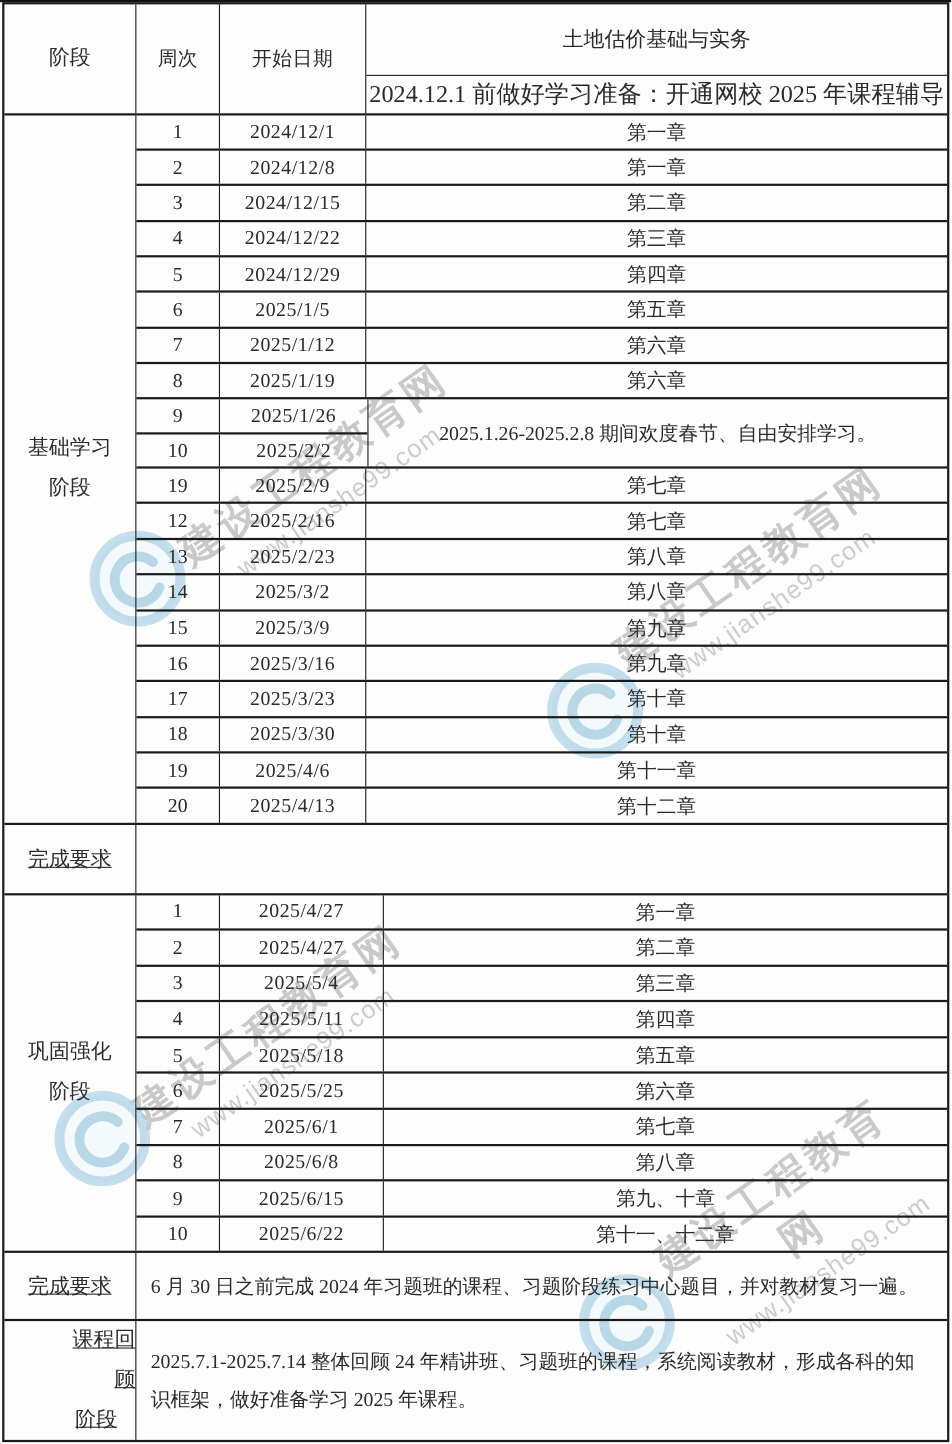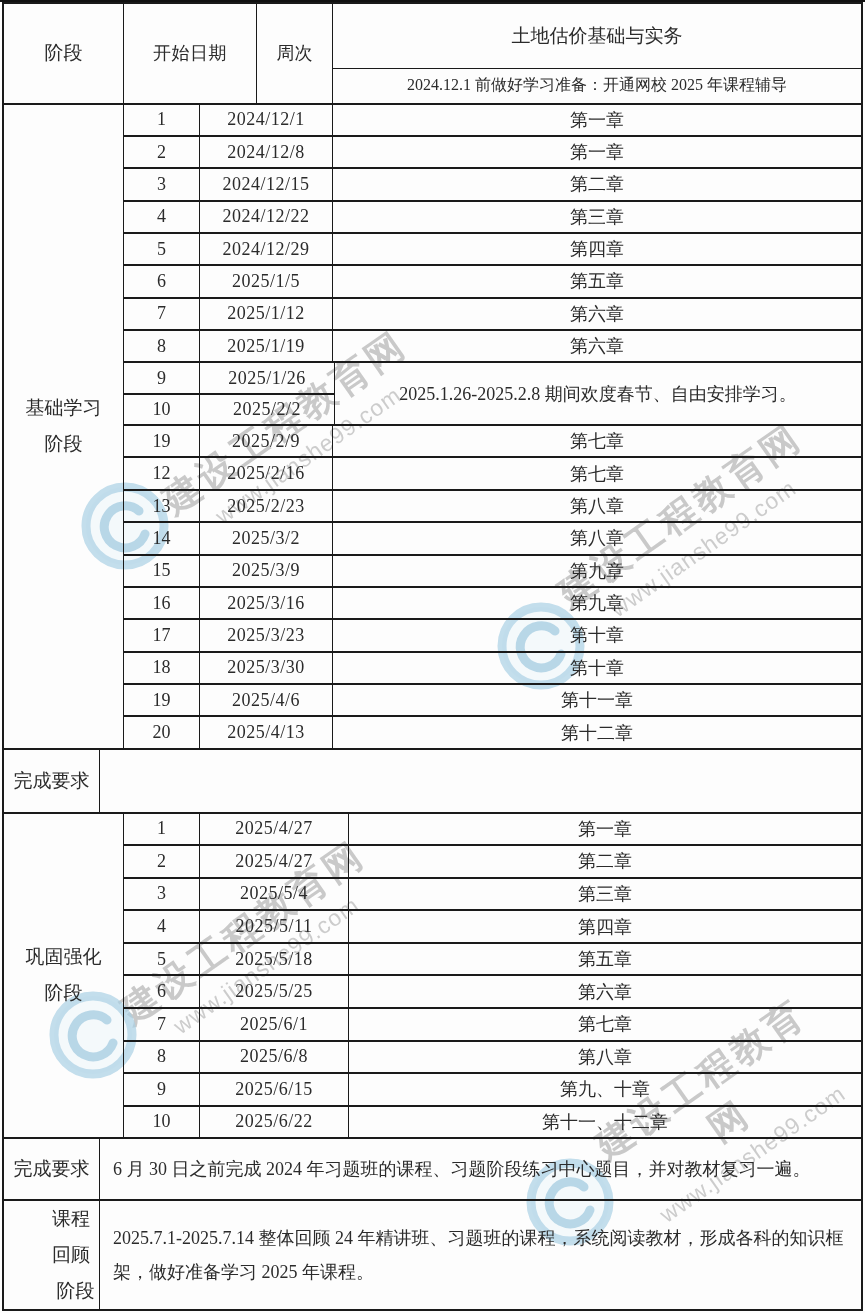--- a/index.html
+++ b/index.html
@@ -24,45 +24,45 @@
   .sec + .sec{border-top:2.5px solid var(--bc);}
   .sec-header{height:102px;}
   .sec-phase1{height:668px;}
   .sec-req1{height:66px;}
   .sec-phase2{height:337px;}
   .sec-req2{height:64px;}
   .sec-review{flex:1;}
 
   .cell{display:flex;align-items:center;justify-content:center;font-size:18px;}
   .stage-col{width:120px;border-right:1.5px solid var(--bc);flex-direction:column;
-             font-size:19px;line-height:36px;text-align:left;}
+             font-size:19px;line-height:36px;text-align:right;}
   .cw{width:76px;border-right:1.5px solid var(--bc);}
   .cd{width:133px;border-right:1.5px solid var(--bc);letter-spacing:.5px;}
   .sec-phase2 .cd{width:149px;}
   .cc{flex:1;}
 
   .hdr-right{flex:1;display:flex;flex-direction:column;text-align:center;}
   .hdr-subject{height:65px;border-bottom:1.5px solid var(--bc);font-size:19px;}
-  .hdr-note{flex:1;font-size:16px;}
+  .hdr-note{flex:1;font-size:22px;}
 
   .rows{flex:1;display:flex;flex-direction:column;}
   .rows-part{display:contents;}
   .t-row{display:flex;flex:1 1 0;border-bottom:2px solid var(--bc);}
   .rows-part:last-child .t-row:last-child{border-bottom:none;}
   .sec-phase2 .rows-part .t-row:last-child{border-bottom:none;}
 
   .holiday{display:flex;flex:2 2 0;border-bottom:2px solid var(--bc);}
   .holiday .pairs{width:211px;display:flex;flex-direction:column;border-right:1.5px solid var(--bc);}
   .pair{display:flex;flex:1 1 0;border-bottom:2px solid var(--bc);}
   .pairs-host{display:contents;}
   .pairs-host .pair:last-child{border-bottom:none;}
   .pair .pd{flex:1;border-right:none;letter-spacing:.5px;display:flex;align-items:center;justify-content:center;font-size:18px;}
   .holiday-note{flex:1;display:flex;align-items:center;justify-content:center;font-size:18px;text-align:left;padding:0 6px;}
 
-  .req-label{width:96px;border-right:1.5px solid var(--bc);display:flex;align-items:center;justify-content:center;font-size:19px;}
+  .req-label{width:120px;border-right:1.5px solid var(--bc);display:flex;align-items:center;justify-content:center;font-size:19px;text-decoration:underline;}
   .req-text{flex:1;display:flex;align-items:center;font-size:18px;line-height:31px;padding:2px 14px 2px 13px;}
   .sec-review .req-text{line-height:34px;}
 </style>
 </head>
 <body>
 
 <div class="page">
   <div class="top-edge"></div>
 
   <div class="wm" style="left:150px;top:395px;">
@@ -96,22 +96,22 @@
   </svg>
   <svg class="wm-logo" style="left:524px;top:1156px;" viewBox="0 0 92 92">
     <circle cx="46" cy="46" r="39" fill="#dceef6" fill-opacity="0.25" stroke="#a9d0e4" stroke-opacity="0.7" stroke-width="9"></circle>
     <path d="M60 31 A21 21 0 1 0 66 54" fill="none" stroke="#8fc0da" stroke-opacity="0.6" stroke-width="9" stroke-linecap="round"></path>
   </svg>
 
   <div class="table">
 
     <div class="sec sec-header">
       <div class="cell stage-col">阶段</div>
+      <div class="cell cw">周次</div>
       <div class="cell cd">开始日期</div>
-      <div class="cell cw">周次</div>
       <div class="hdr-right">
         <div class="cell hdr-subject">土地估价基础与实务</div>
         <div class="cell hdr-note">2024.12.1 前做好学习准备：开通网校 2025 年课程辅导</div>
       </div>
     </div>
 
     <div class="sec sec-phase1">
       <div class="cell stage-col">
         <span>基础学习</span>
         <span>阶段</span>

